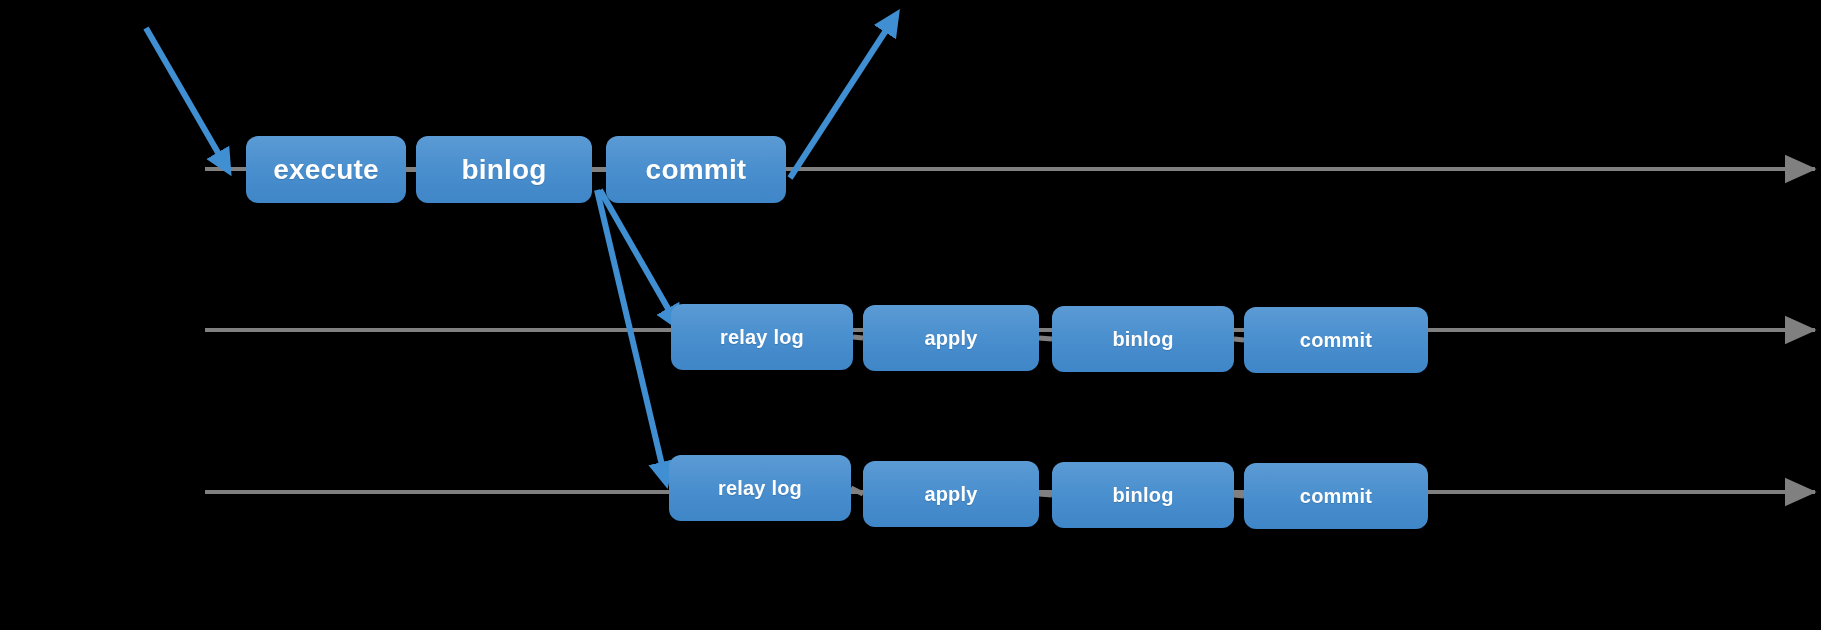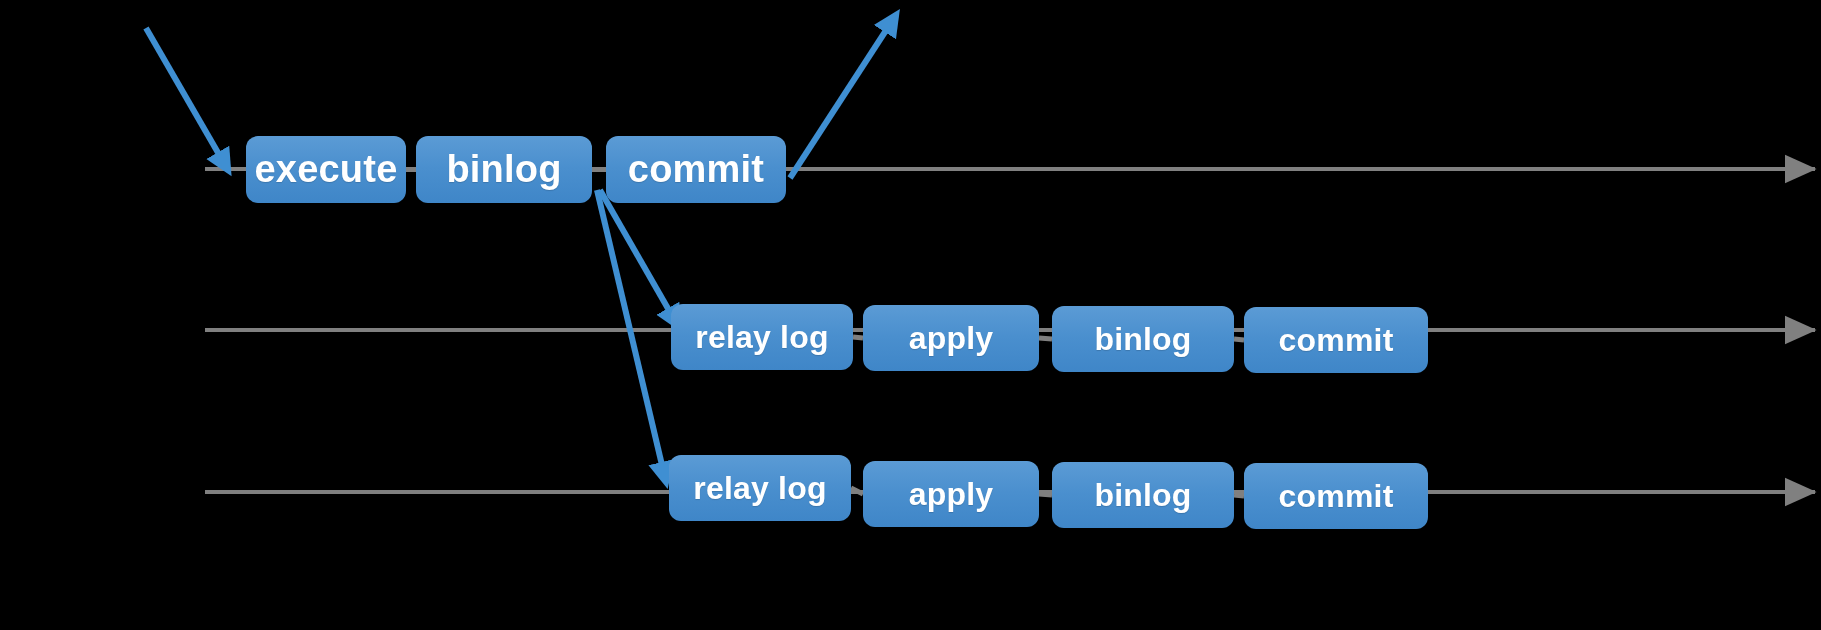--- a/index.html
+++ b/index.html
@@ -15,22 +15,22 @@
     box-sizing:border-box;
     display:flex;align-items:center;justify-content:center;
     background:linear-gradient(180deg,#5b9bd5 0%,#4a8fce 48%,#3f86c8 100%);
     border-radius:12px;
     color:#ffffff;
     font-weight:bold;
     letter-spacing:.2px;
     white-space:nowrap;
     text-shadow:0 1px 1px rgba(0,0,0,.15);
   }
-  .node.master{font-size:38px;}
-  .node.replica{font-size:32px;}
+  .node.master{font-size:28px;}
+  .node.replica{font-size:20px;}
 </style>
 </head>
 <body>
 
 <div id="stage">
 
   <svg class="lines" viewBox="0 0 1821 630" preserveAspectRatio="none">
     <defs>
       <marker id="grayhead" markerWidth="9" markerHeight="9" refX="7.6" refY="4.2" orient="auto" markerUnits="strokeWidth">
         <path d="M0,0.6 L8,4.2 L0,7.8 z" fill="#808080"></path>

